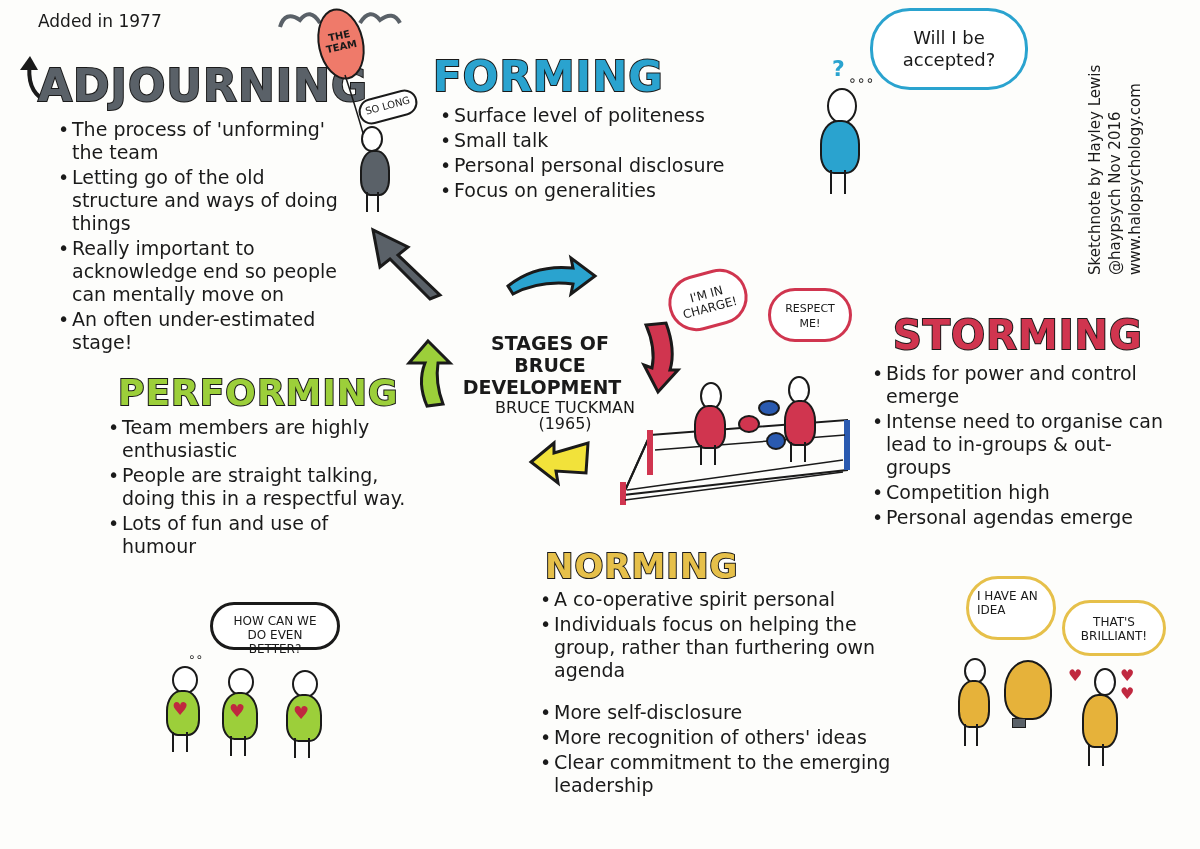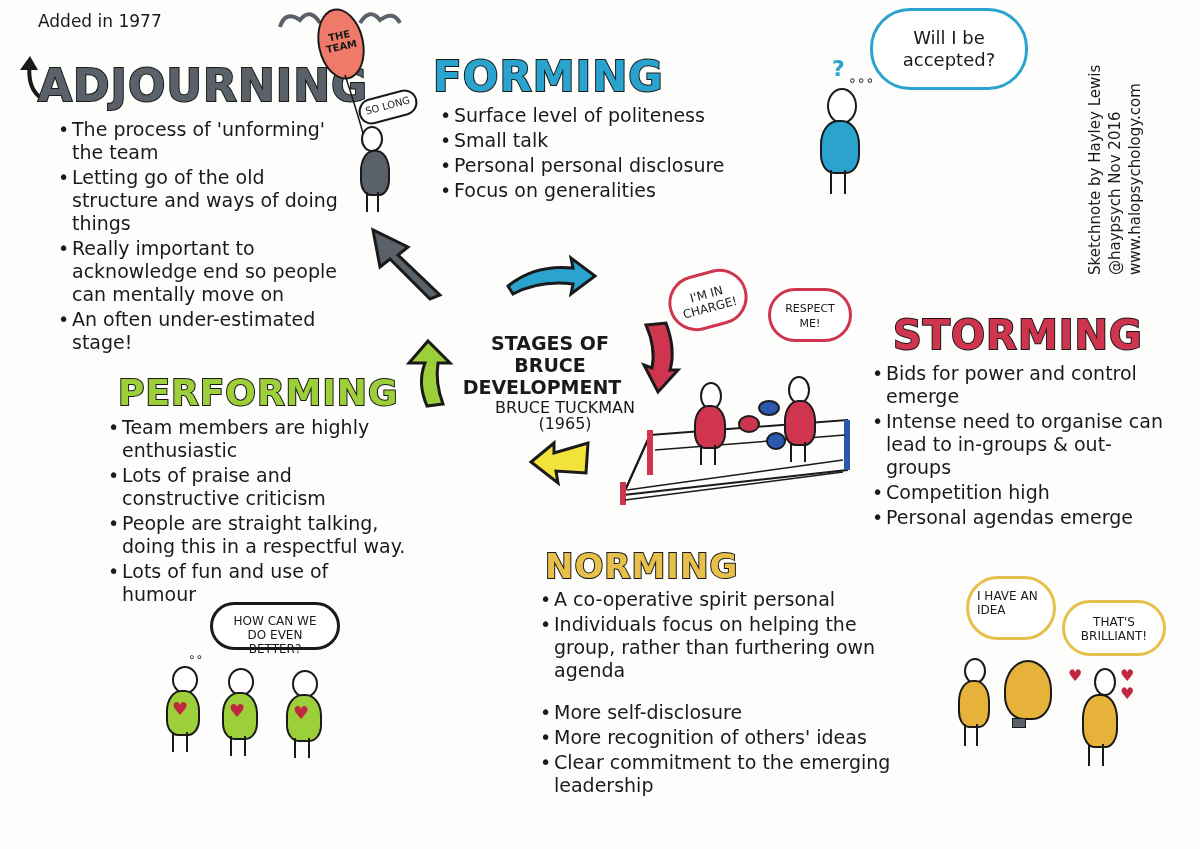--- a/index.html
+++ b/index.html
@@ -129,21 +129,20 @@
 <ul class="bullets hand" style="left:872px; top:362px; width:300px;">
   <li>Bids for power and control emerge</li>
   <li>Intense need to organise can lead to in-groups &amp; out-groups</li>
   <li>Competition high</li>
   <li>Personal agendas emerge</li>
 </ul>
 
 <div class="heading" style="left:118px; top:372px; font-size:36px; color:#9ccf3a;">PERFORMING</div>
 <ul class="bullets hand" style="left:108px; top:416px; width:300px;">
   <li>Team members are highly enthusiastic</li>
-  <li>Lots of praise and constructive criticism</li>
   <li>People are straight talking, doing this in a respectful way.</li>
   <li>Lots of fun and use of humour</li>
 </ul>
 <div class="cloud caps" style="left:210px; top:602px; width:130px; height:48px; font-size:12px; line-height:14px; padding:9px 14px;">HOW CAN WE DO EVEN BETTER?</div>
 <div class="abs" style="left:188px; top:650px; font-size:12px;">∘∘</div>
 
 <div class="person-head" style="left:172px; top:666px; width:22px; height:24px;"></div>
 <div class="person-body" style="left:166px; top:690px; width:30px; height:42px; background:#9ccf3a;"></div>
 <div class="abs" style="left:172px; top:698px; color:#c0283f; font-size:18px;">♥</div>
 <div class="leg" style="left:172px; top:732px; height:20px;"></div>

